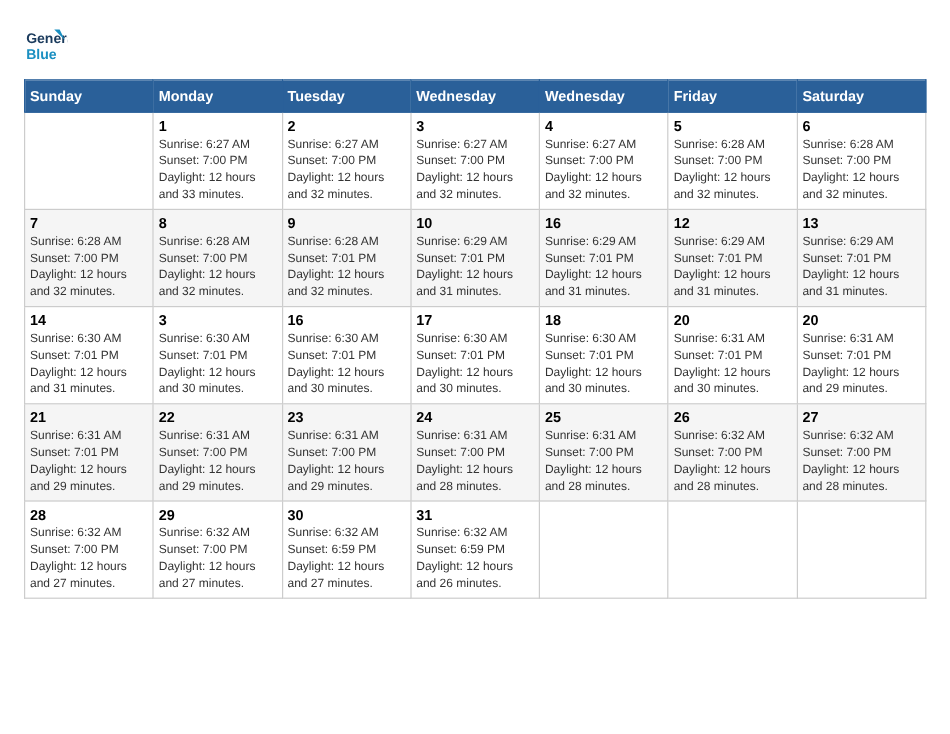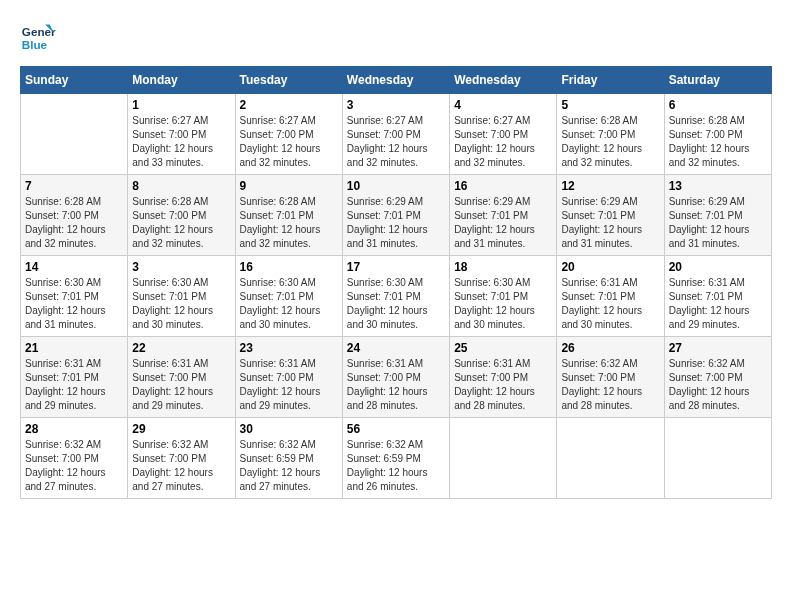--- a/index.html
+++ b/index.html
@@ -331,21 +331,21 @@
 and 27 minutes.</div>
         </td>
         <td>
           <div class="day-num">30</div>
           <div class="day-info" style="white-space: pre-line;">Sunrise: 6:32 AM
 Sunset: 6:59 PM
 Daylight: 12 hours
 and 27 minutes.</div>
         </td>
         <td>
-          <div class="day-num">56</div>
+          <div class="day-num">31</div>
           <div class="day-info" style="white-space: pre-line;">Sunrise: 6:32 AM
 Sunset: 6:59 PM
 Daylight: 12 hours
 and 26 minutes.</div>
         </td>
         <td class="empty-cell"></td>
         <td class="empty-cell"></td>
         <td class="empty-cell"></td>
       </tr>
     </tbody>

